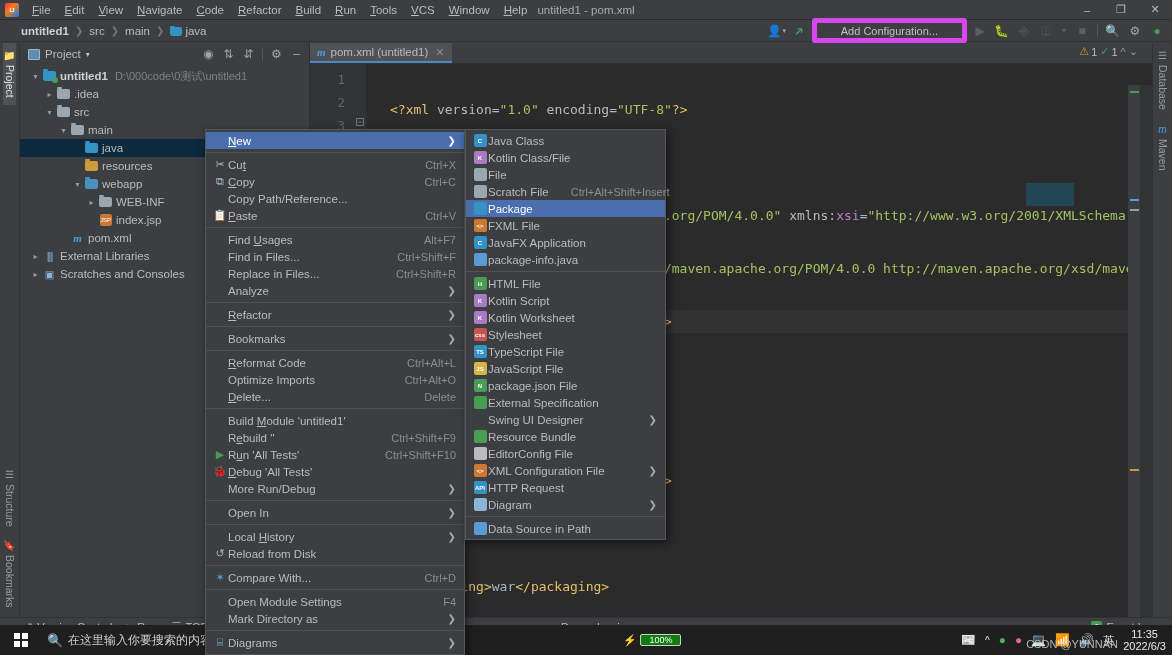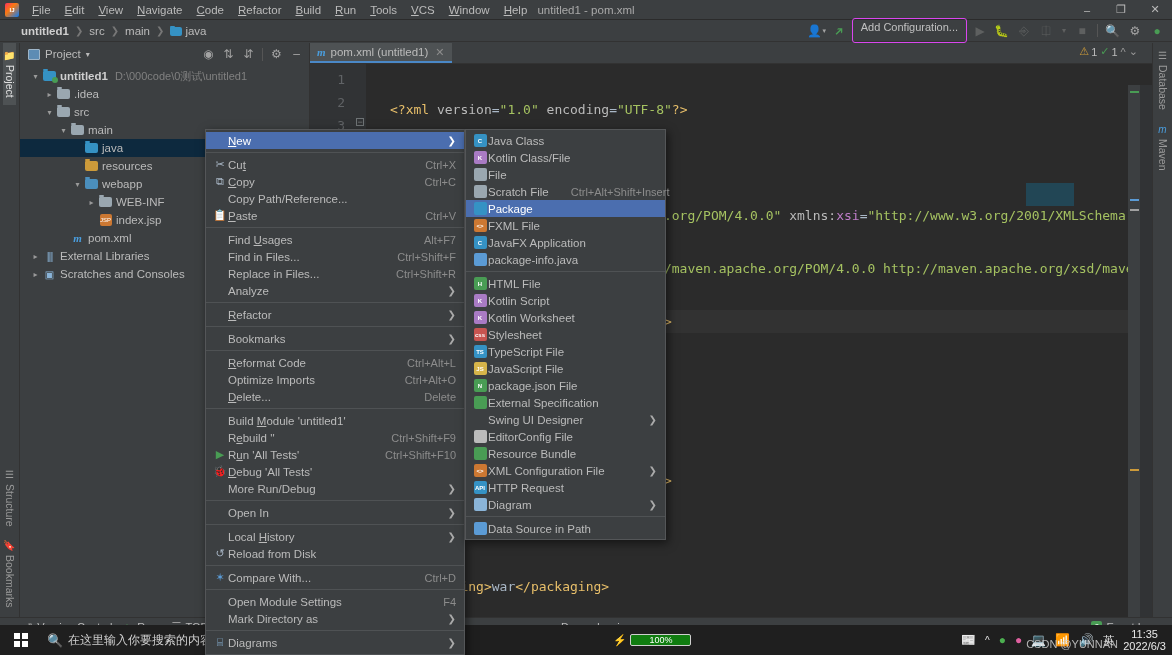--- a/index.html
+++ b/index.html
@@ -51,21 +51,21 @@
     display:inline-block;width:12px;height:10px;position:relative;vertical-align:-1px;margin-right:3px;
   }
   .folder-ico::before{content:"";position:absolute;left:0;top:1px;width:12px;height:9px;
     background:#3592c4;border-radius:1px 2px 2px 2px;}
   .folder-ico::after{content:"";position:absolute;left:0;top:0;width:5px;height:2px;background:#3592c4;border-radius:1px;}
   #toolbar-right { margin-left:auto; display:flex; align-items:center; gap:4px; }
   .tb-ico{ width:18px;height:18px;display:flex;align-items:center;justify-content:center;
            color:#a4a4a4;font-size:12px;border-radius:3px;}
   .tb-ico.dim{ color:#5e6060; }
   #add-config{
-    border:1px solid #d946ef;border-radius:3px;padding:1px 8px;font-size:11px;color:#c0c0c0;
+    border:5px solid #d946ef;border-radius:3px;padding:1px 24px;font-size:11px;color:#c0c0c0;
     height:25px;line-height:15px;
   }
 
   
   #main { position:absolute; top:43px; left:0; right:0; bottom:38px; display:flex; }
 
   
   .rail { width:20px; background:#3c3f41; border-right:1px solid #323232;
           display:flex; flex-direction:column; align-items:center; position:relative; }
   .rail-item { writing-mode:vertical-rl; font-size:10.5px; color:#9a9a9a;
@@ -161,21 +161,21 @@
                 font-family:"DejaVu Sans",sans-serif;}
   .tb-app{width:38px;height:30px;display:flex;align-items:center;justify-content:center;}
   .tb-app.active{background:#3a3a3a;}
   .tb-ico-blue{width:14px;height:16px;background:#2b88d8;}
   .tb-ico-folder{width:17px;height:13px;background:#f2c15a;border-radius:2px;position:relative;}
   .tb-ico-folder::after{content:"";position:absolute;left:2px;top:3px;width:13px;height:8px;background:#fbe4a0;border-radius:1px;}
   .tb-ico-ij{width:16px;height:16px;border-radius:2px;
              background:linear-gradient(135deg,#fe315d 0%,#f97a12 45%,#087cfa 100%);
              display:flex;align-items:center;justify-content:center;color:#fff;font-size:7px;font-weight:bold;}
   #tb-tray{margin-left:auto;display:flex;align-items:center;gap:9px;padding-right:6px;color:#e2e2e2;font-size:12px;}
-  .battery{border:1px solid #cfcfcf;border-radius:2px;padding:0 18px;font-size:9px;color:#fff;background:#107c10;}
+  .battery{border:1px solid #cfcfcf;border-radius:2px;padding:0 8px;font-size:9px;color:#fff;background:#107c10;}
   #tb-clock{font-size:11px;line-height:12px;text-align:center;color:#e8e8e8;}
   #watermark{position:absolute;right:54px;bottom:5px;color:#cfcfcf;font-size:11px;opacity:.85;pointer-events:none;}
 
   
   #ctx-menu{
     position:absolute; left:205px; top:129px; width:260px; background:#3c3f41;
     border:1px solid #545658; box-shadow:2px 3px 9px rgba(0,0,0,.55); z-index:50;
     padding:2px 0; font-size:11.5px;
   }
   .mrow{ height:17px; display:flex; align-items:center; padding:0 8px 0 6px; color:#bbbbbb; white-space:nowrap;}
@@ -783,29 +783,29 @@
       </span>
       <span class="ml">External Specification</span>
     </div>
     <div class="mrow">
       <span class="mi"></span>
       <span class="ml">Swing UI Designer</span>
       <span class="arr">❯</span>
     </div>
     <div class="mrow">
       <span class="mi">
+        <span class="sicon" style="background:#499c54"></span>
+      </span>
+      <span class="ml">Resource Bundle</span>
+    </div>
+    <div class="mrow">
+      <span class="mi">
         <span class="sicon" style="background:#bbbbbb"></span>
       </span>
       <span class="ml">EditorConfig File</span>
-    </div>
-    <div class="mrow">
-      <span class="mi">
-        <span class="sicon" style="background:#499c54"></span>
-      </span>
-      <span class="ml">Resource Bundle</span>
     </div>
     <div class="mrow">
       <span class="mi">
         <span class="sicon" style="background:#cc7832">&lt;&gt;</span>
       </span>
       <span class="ml">XML Configuration File</span>
       <span class="arr">❯</span>
     </div>
     <div class="mrow">
       <span class="mi">

